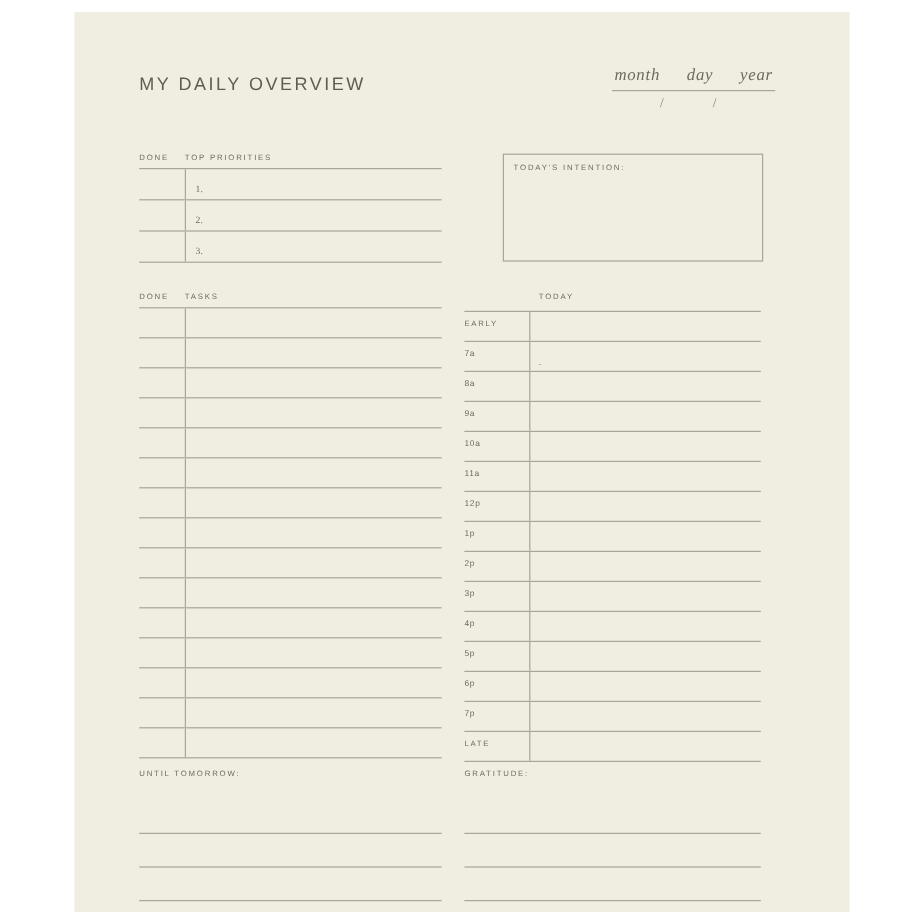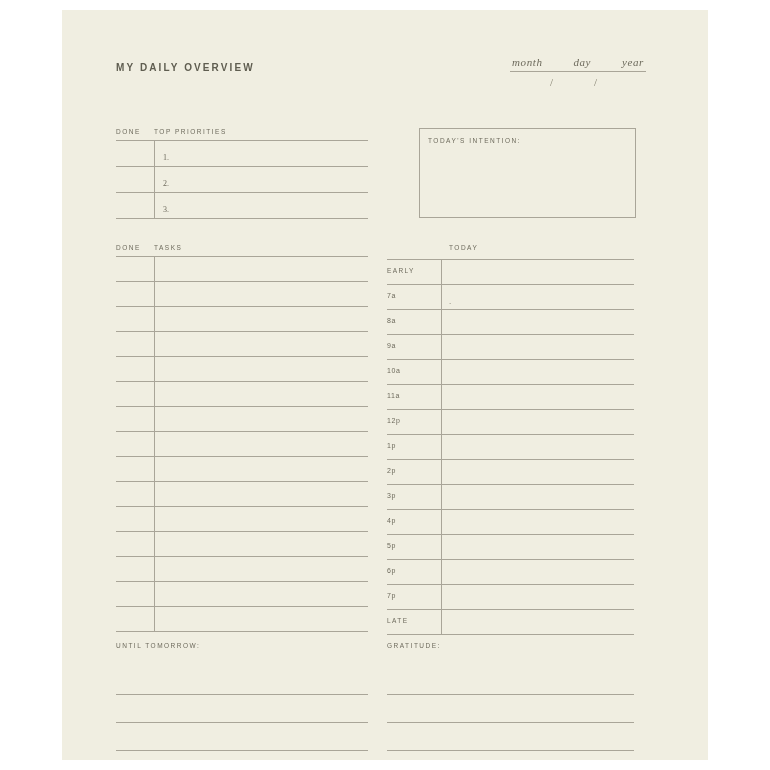--- a/index.html
+++ b/index.html
@@ -20,37 +20,37 @@
     width: 646px;
     height: 750px;
     background: #f0eee1;
   }
 
   
   .title {
     position: absolute;
     left: 54px;
     top: 52px;
-    font-size: 10px;
+    font-size: 15px;
     letter-spacing: 2.1px;
     color: #5f5d50;
-    font-weight: 700;
+    font-weight: 400;
   }
   .date-block {
     position: absolute;
     left: 448px;
     top: 46px;
     width: 136px;
   }
   .date-labels {
     display: flex;
     justify-content: space-between;
     font-family: "Liberation Serif", serif;
     font-style: italic;
-    font-size: 11px;
+    font-size: 14px;
     color: #6d6a5c;
     letter-spacing: 0.6px;
     padding: 0 2px 3px 2px;
   }
   .date-rule {
     border-bottom: 1px solid #a9a598;
     width: 100%;
   }
   .date-slashes {
     position: relative;

